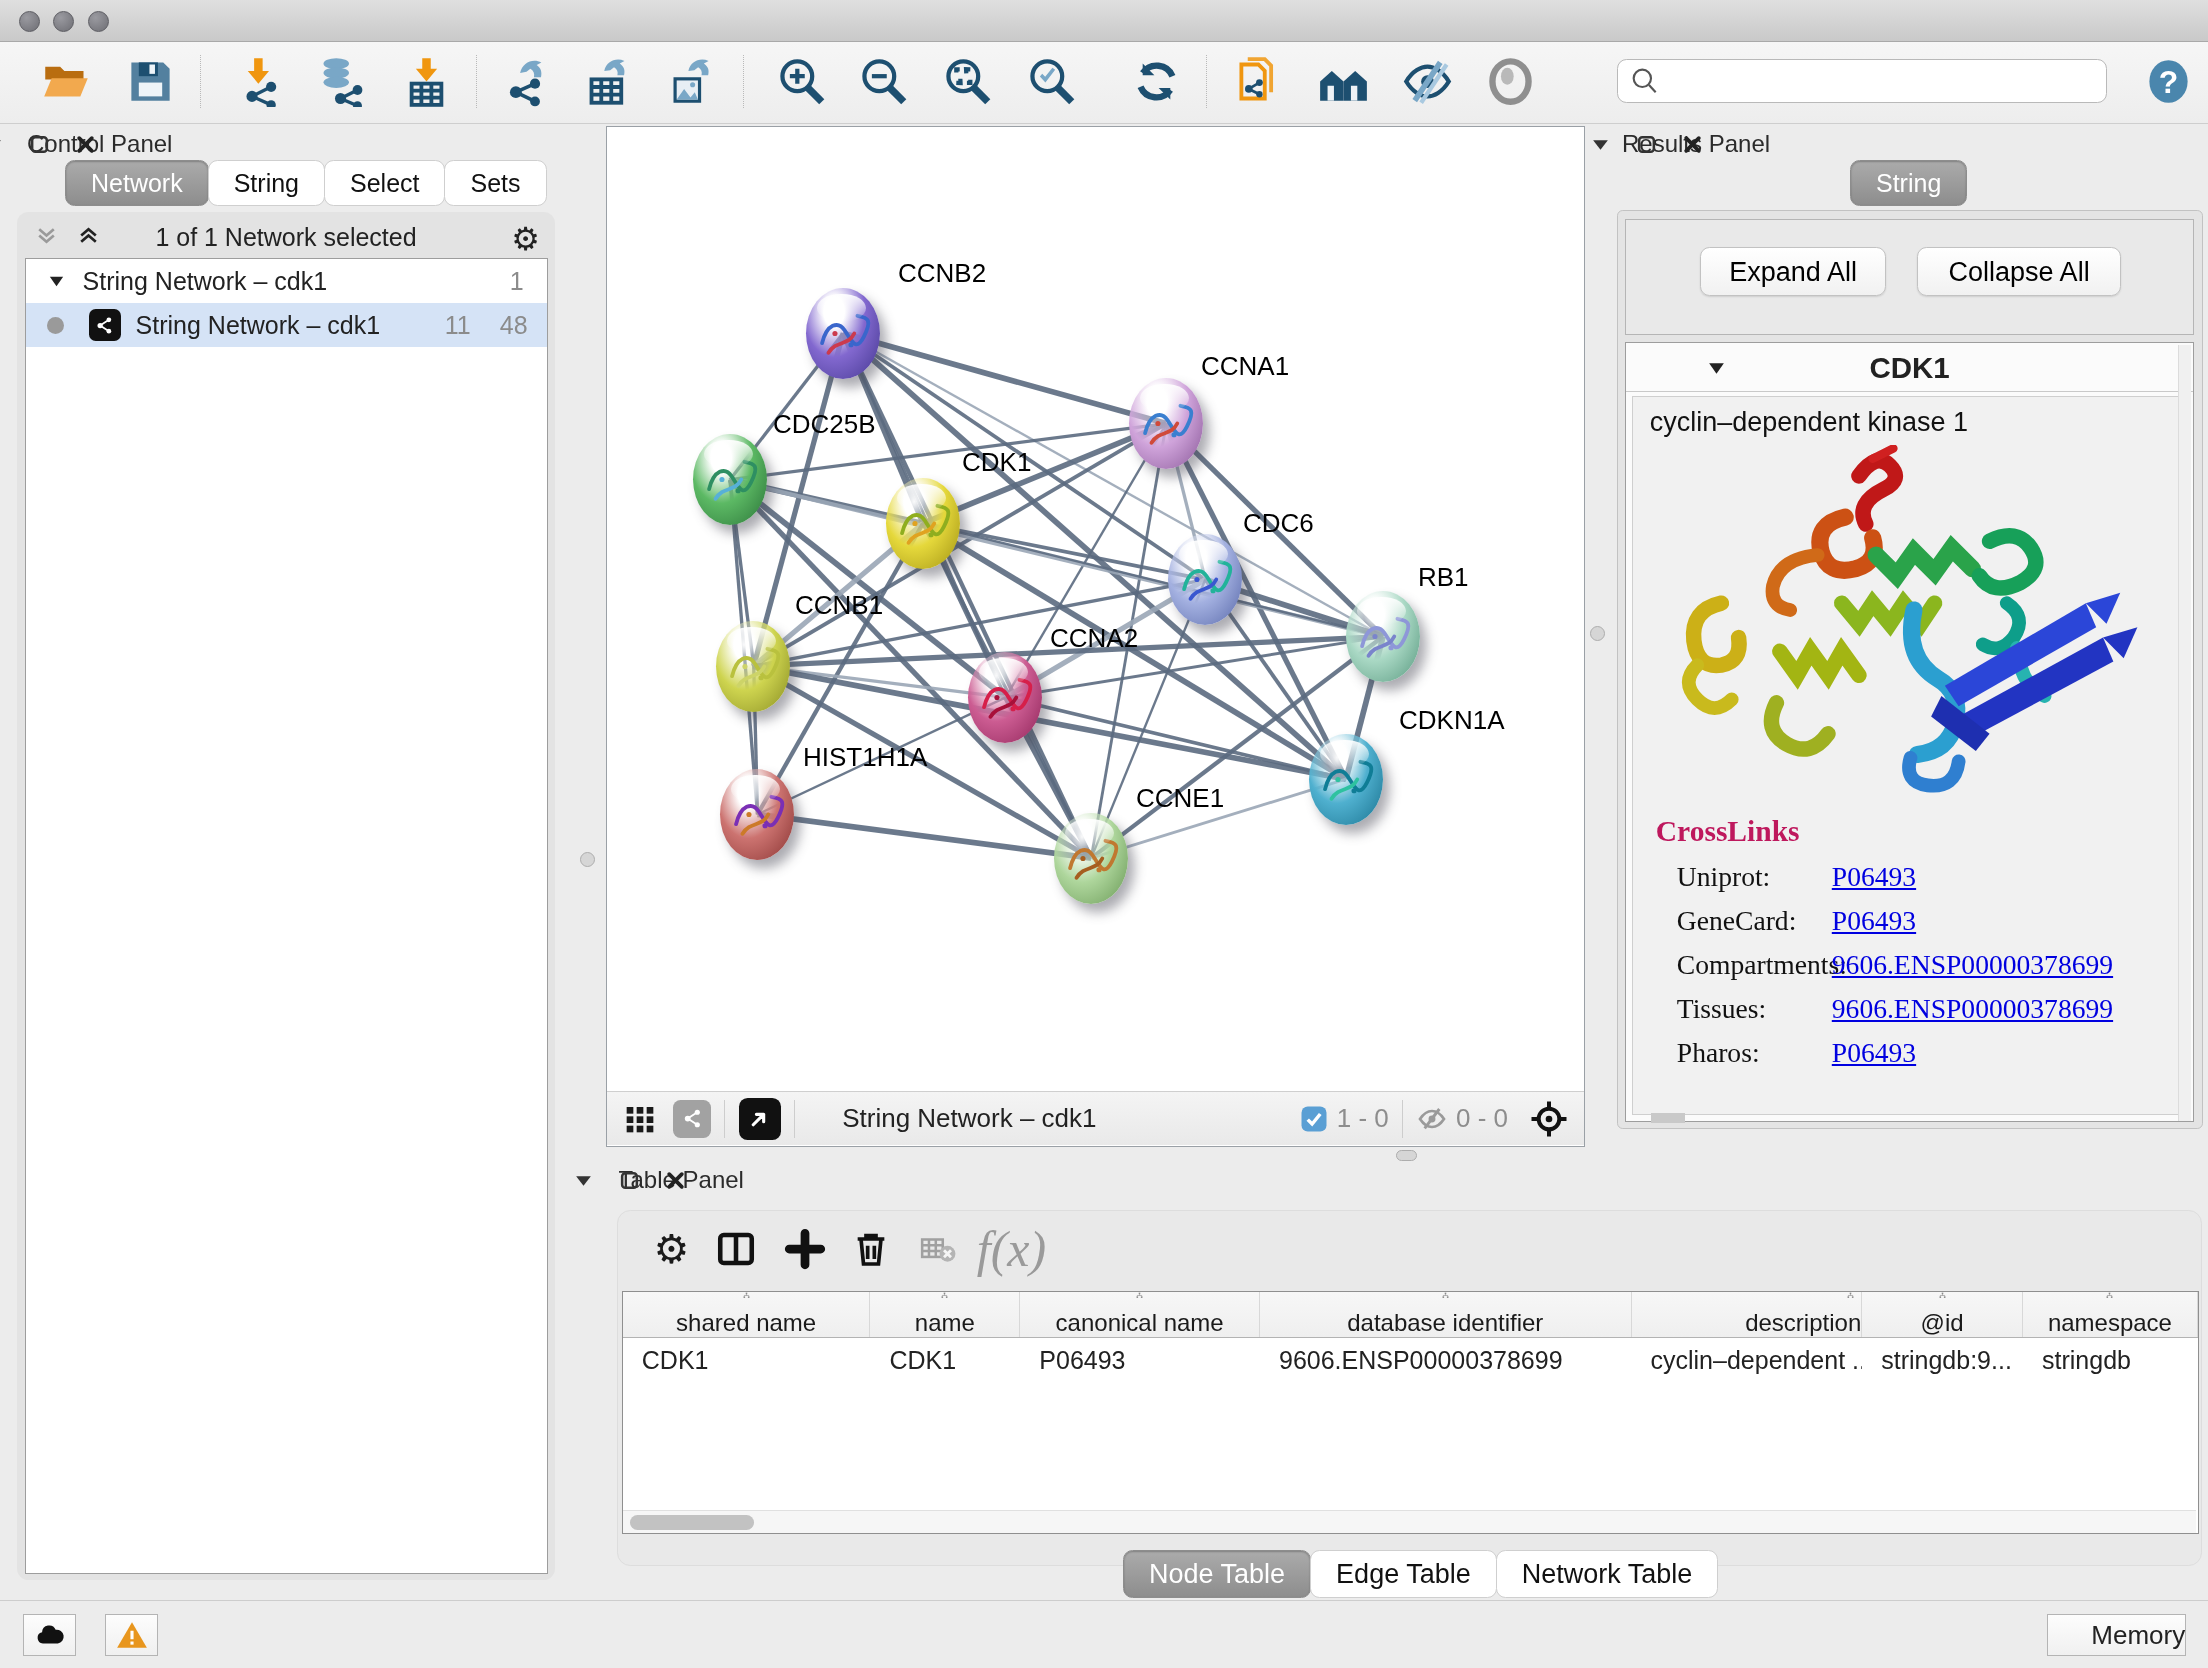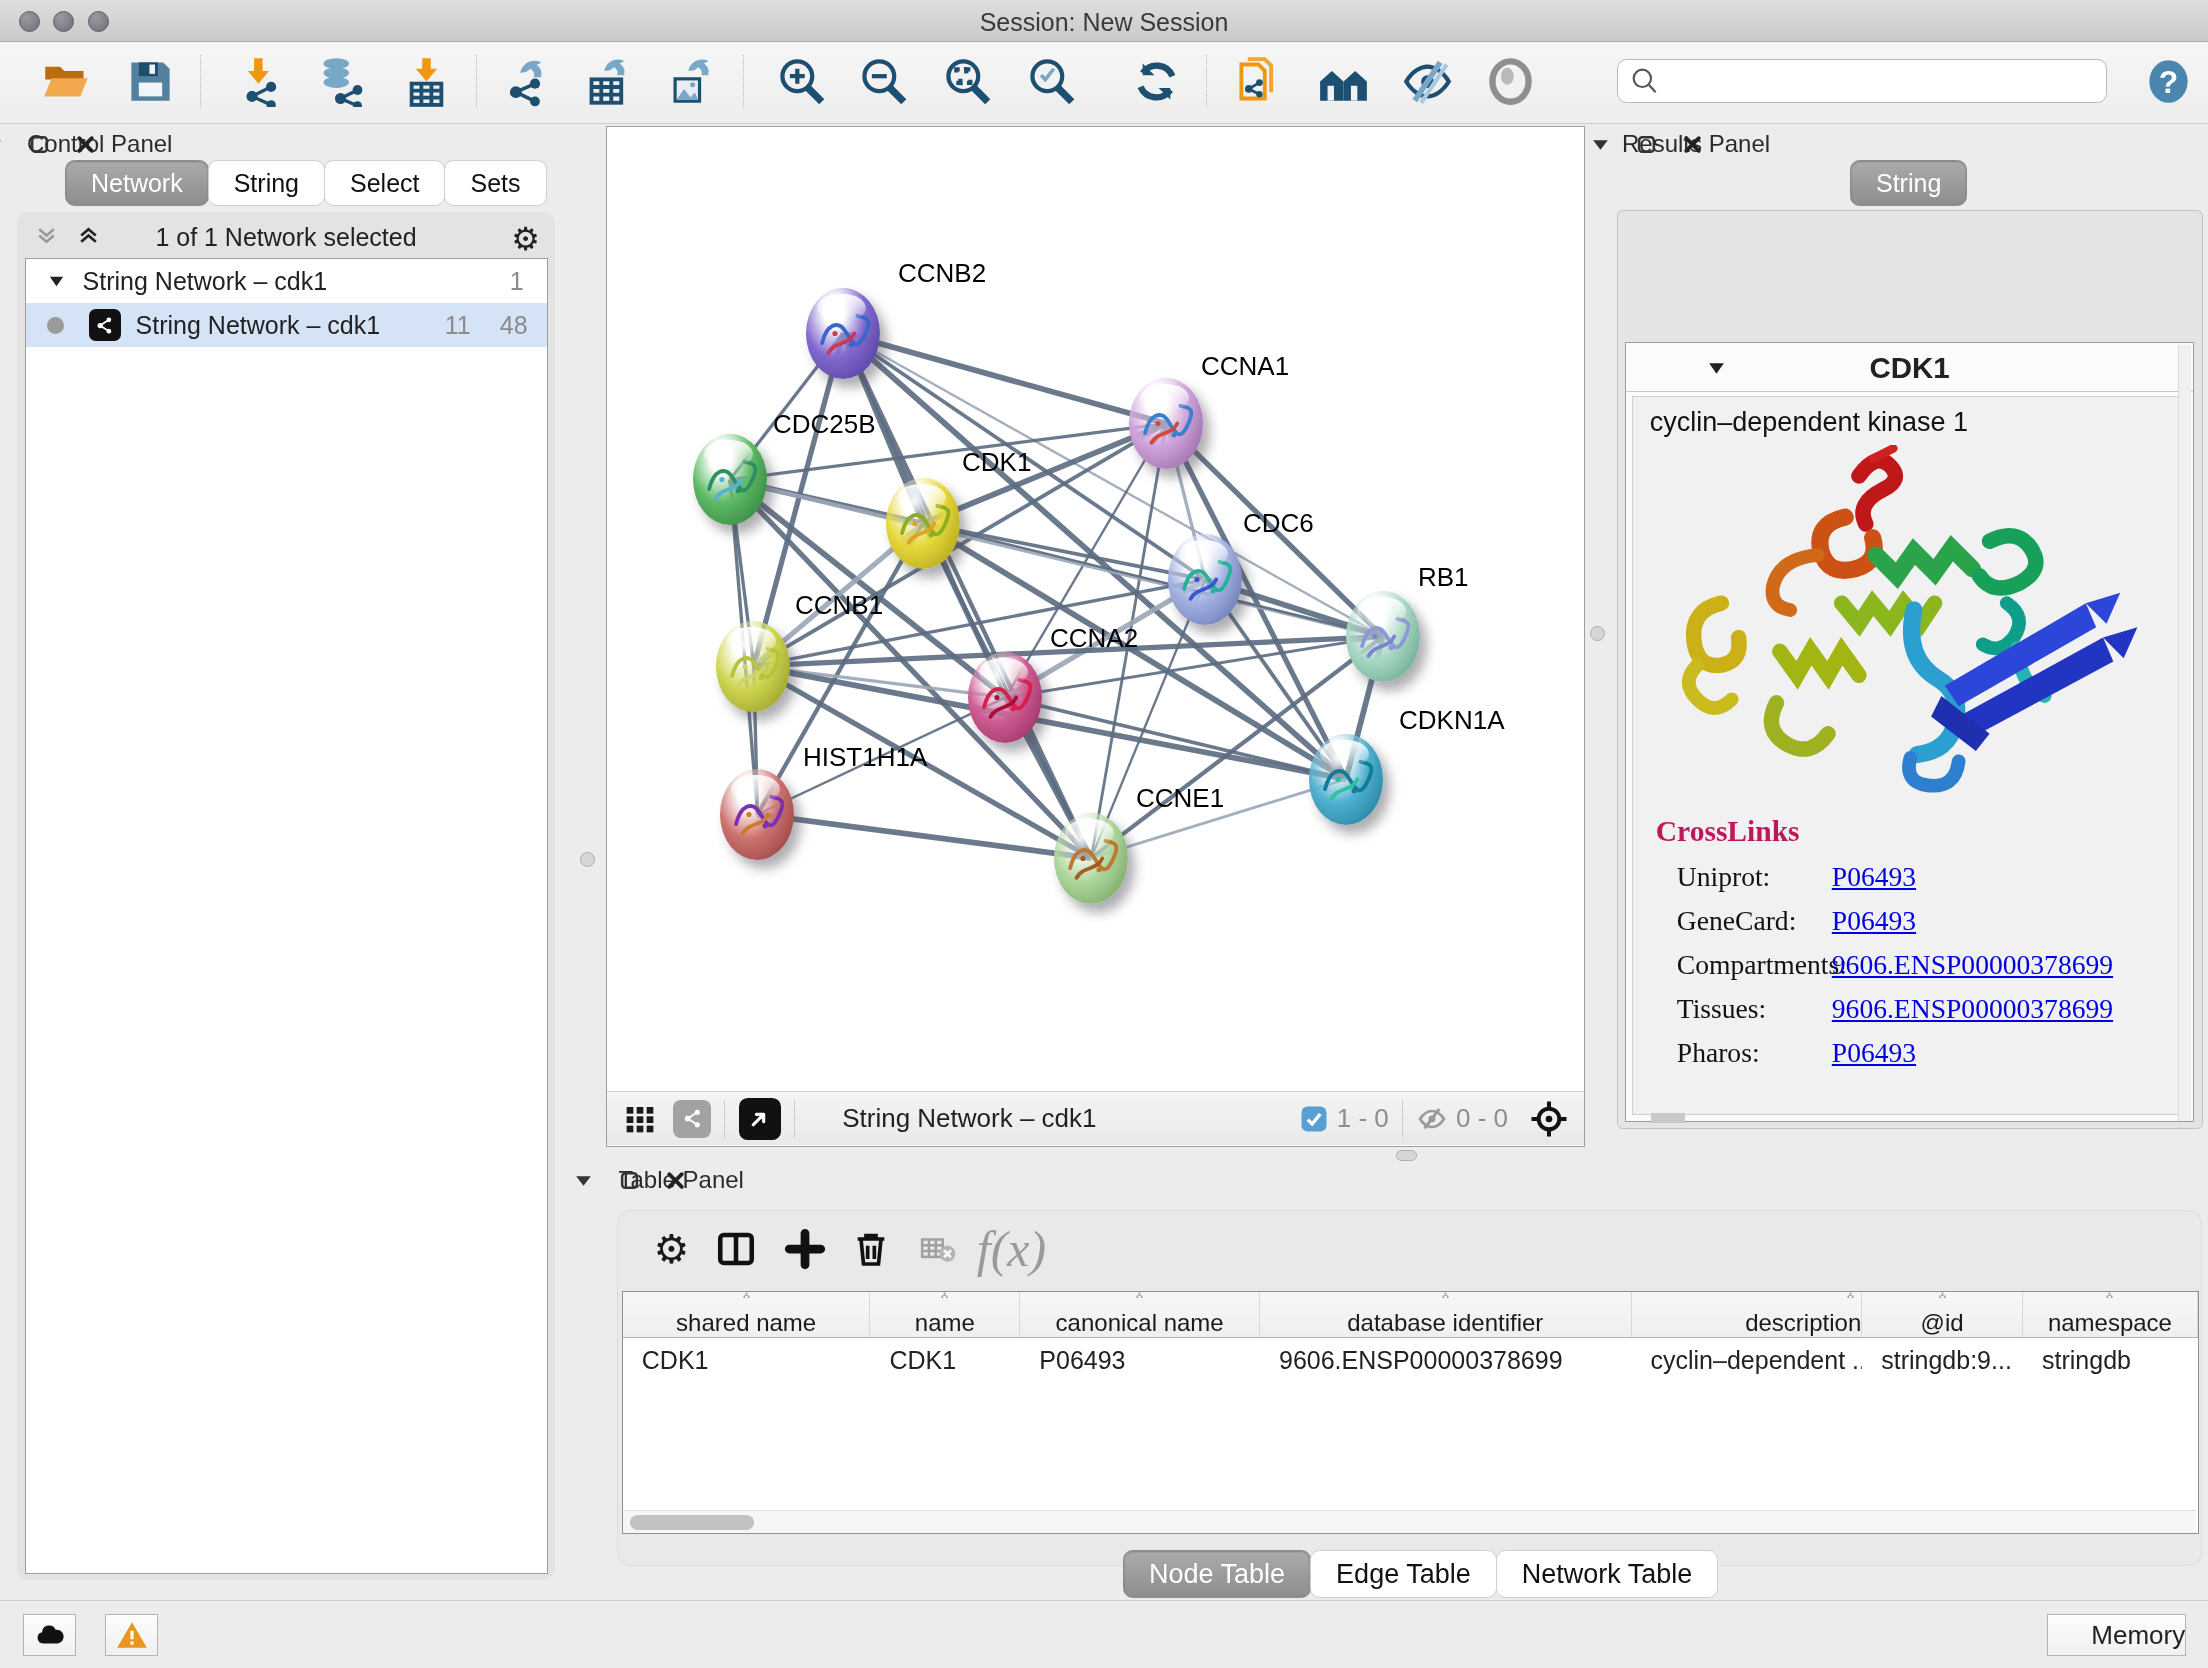--- a/index.html
+++ b/index.html
@@ -88,21 +88,20 @@
   svg { display:block; }
   .hdr-icons { position:absolute; top:9.5px; right:17px; display:flex; gap:25px; align-items:center; }
 </style>
 </head>
 <body>
 
 <div id="titlebar" class="abs">
   <span class="tlight" style="left:19px"></span>
   <span class="tlight" style="left:53px"></span>
   <span class="tlight" style="left:88px"></span>
-  <div id="title-text">Session: New Session</div>
 </div>
 
 <div id="toolbar" class="abs">
   <div class="tbtn" style="left:38px">
     <svg width="51" height="51" viewBox="0 0 24 24">
         <path fill="#b96d10" d="M2 5h7l2 2h9v4H2z"></path>
         <path fill="#f2a94e" d="M1.5 19l3.5-8.5h17L18.5 19z"></path>
       </svg>
     </div>
   <div class="tbtn" style="left:122px">
@@ -591,20 +590,24 @@
         <rect x="3" y="3" width="14" height="14" rx="3" fill="none" stroke="#333" stroke-width="2.4"></rect>
       </svg>
     <svg width="21" height="21" viewBox="0 0 20 20">
         <path d="M4 4l12 12M16 4L4 16" stroke="#222" stroke-width="3.6" stroke-linecap="round"></path>
       </svg>
   </div>
   <div class="tabbar abs" style="left:243px; top:36px;">
     <span class="tab sel">String</span>
   </div>
   <div id="rp-box">
+    <div id="rp-btnrow">
+      <button class="rp-btn" style="left:74px; width:186px;">Expand All</button>
+      <button class="rp-btn" style="left:291px; width:204px;">Collapse All</button>
+    </div>
     <div id="gene-card">
       <div id="gene-head">
         <svg class="abs" style="left:80px; top:15px;" width="21" height="21" viewBox="0 0 20 20">
             <path d="M3 5h14l-7 10z" fill="#222"></path>
           </svg>
         <div id="gene-name">CDK1</div>
       </div>
       <div id="gene-body">
         <div id="gene-desc">cyclin–dependent kinase 1</div>
         <svg class="abs" style="left:17px; top:48px;" width="521" height="361" viewBox="0 0 300 210">

